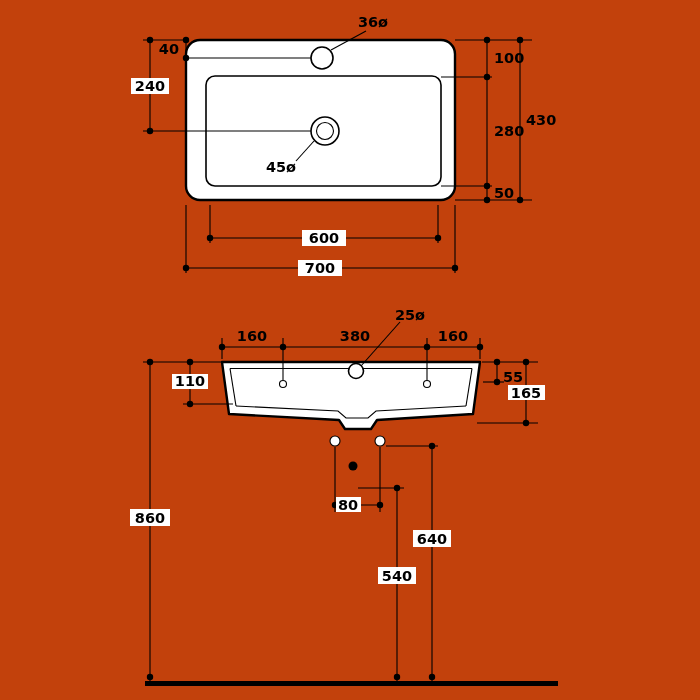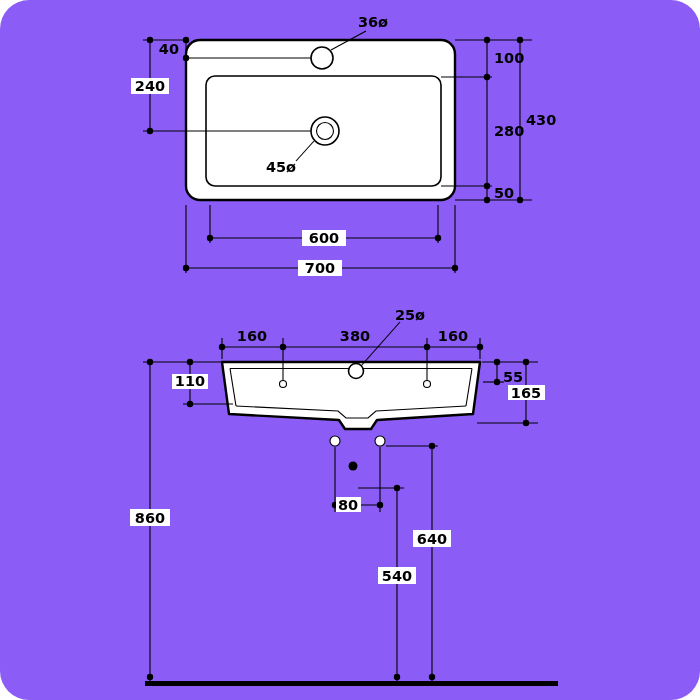--- a/index.html
+++ b/index.html
@@ -1,17 +1,17 @@
 <!DOCTYPE html>
 <html><head>
 <meta charset="utf-8">
 <style>
   html,body{margin:0;padding:0;background:#ffffff;}
-  .canvas{width:700px;height:700px;background:#8b5cf6;position:relative;overflow:hidden;
-          font-family:"DejaVu Sans",sans-serif;border-radius:29px;}
+  .canvas{width:700px;height:700px;background:#c2410c;position:relative;overflow:hidden;
+          font-family:"DejaVu Sans",sans-serif;}
   svg{display:block;}
   .th{fill:none;stroke:#000;stroke-width:2.4;stroke-linejoin:round;stroke-linecap:round;}
   .md{fill:none;stroke:#000;stroke-width:1.6;}
   .tn{fill:none;stroke:#000;stroke-width:1.1;}
   .w{fill:#ffffff;}
   .dot{fill:#000;stroke:none;}
   .bg{fill:#ffffff;stroke:none;}
   text{font-family:"DejaVu Sans",sans-serif;font-weight:bold;font-size:14.5px;fill:#000;}
 </style>
 </head>

